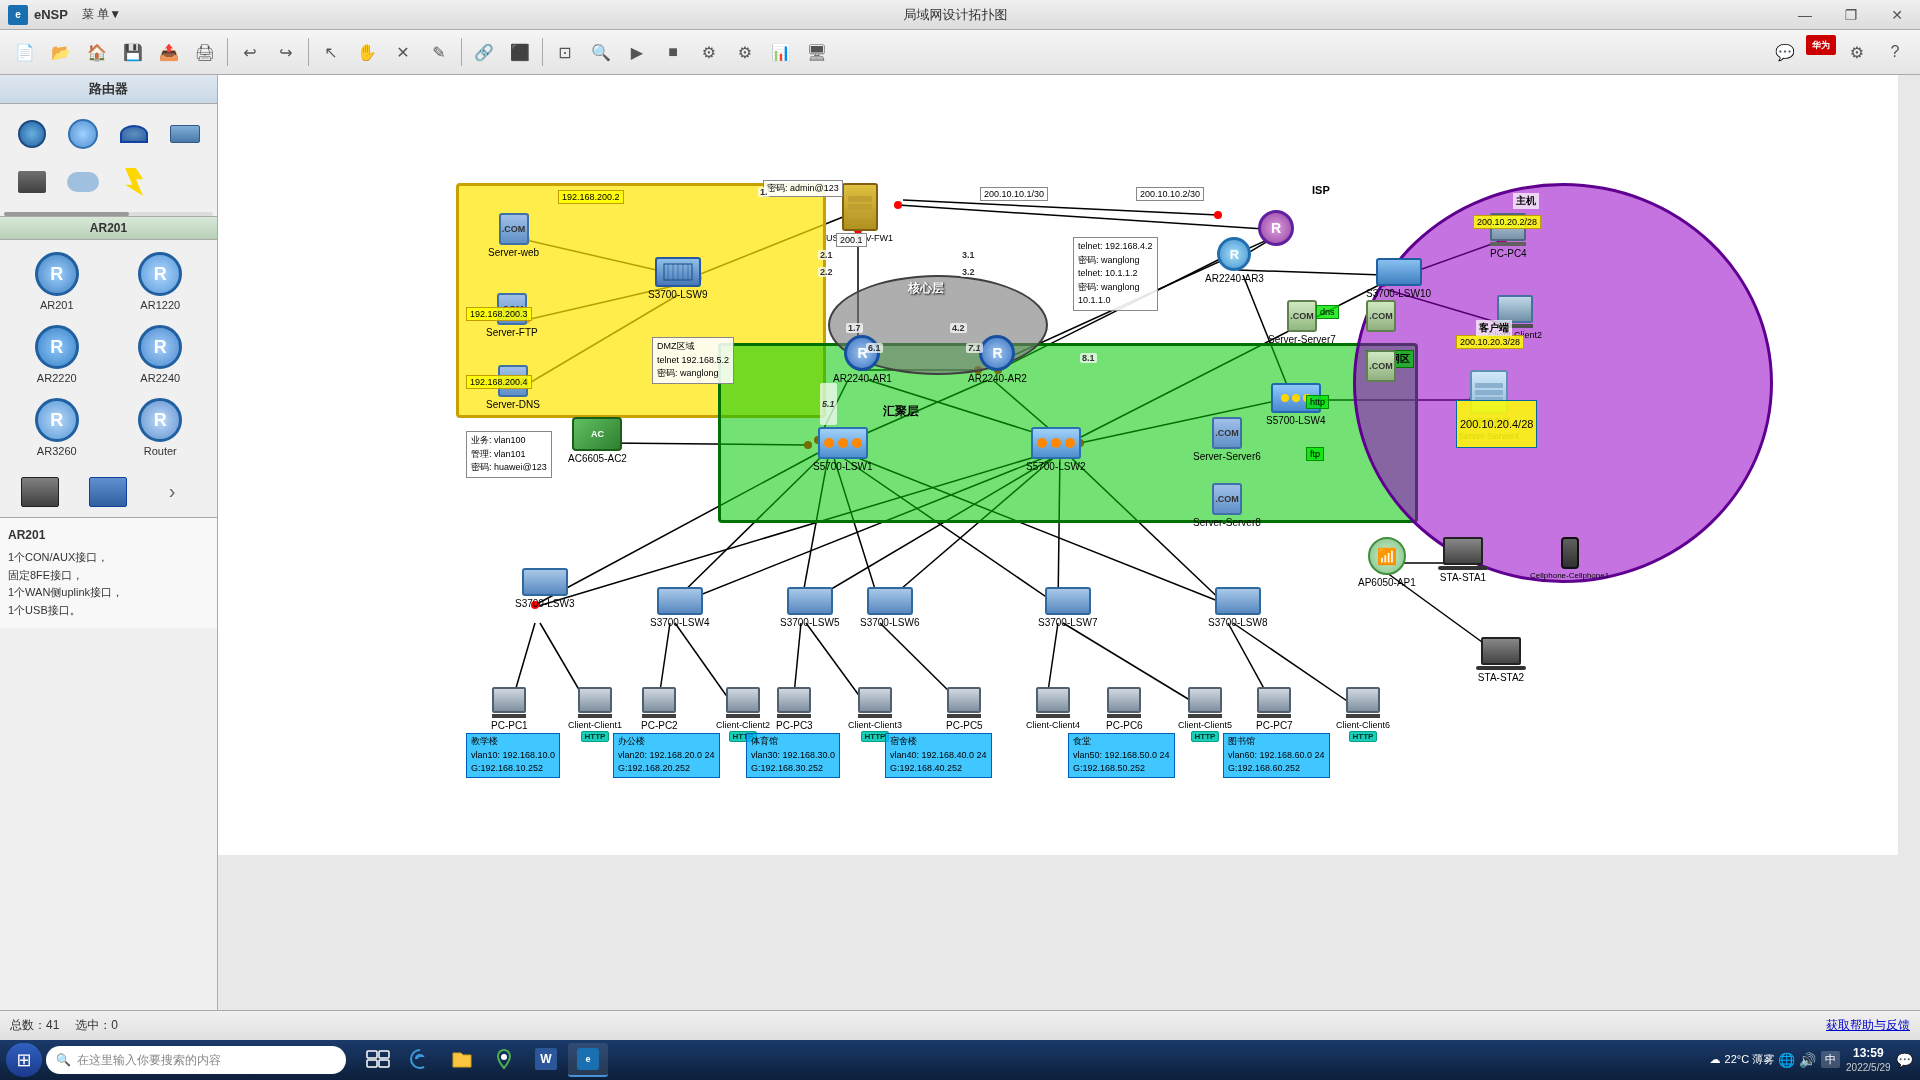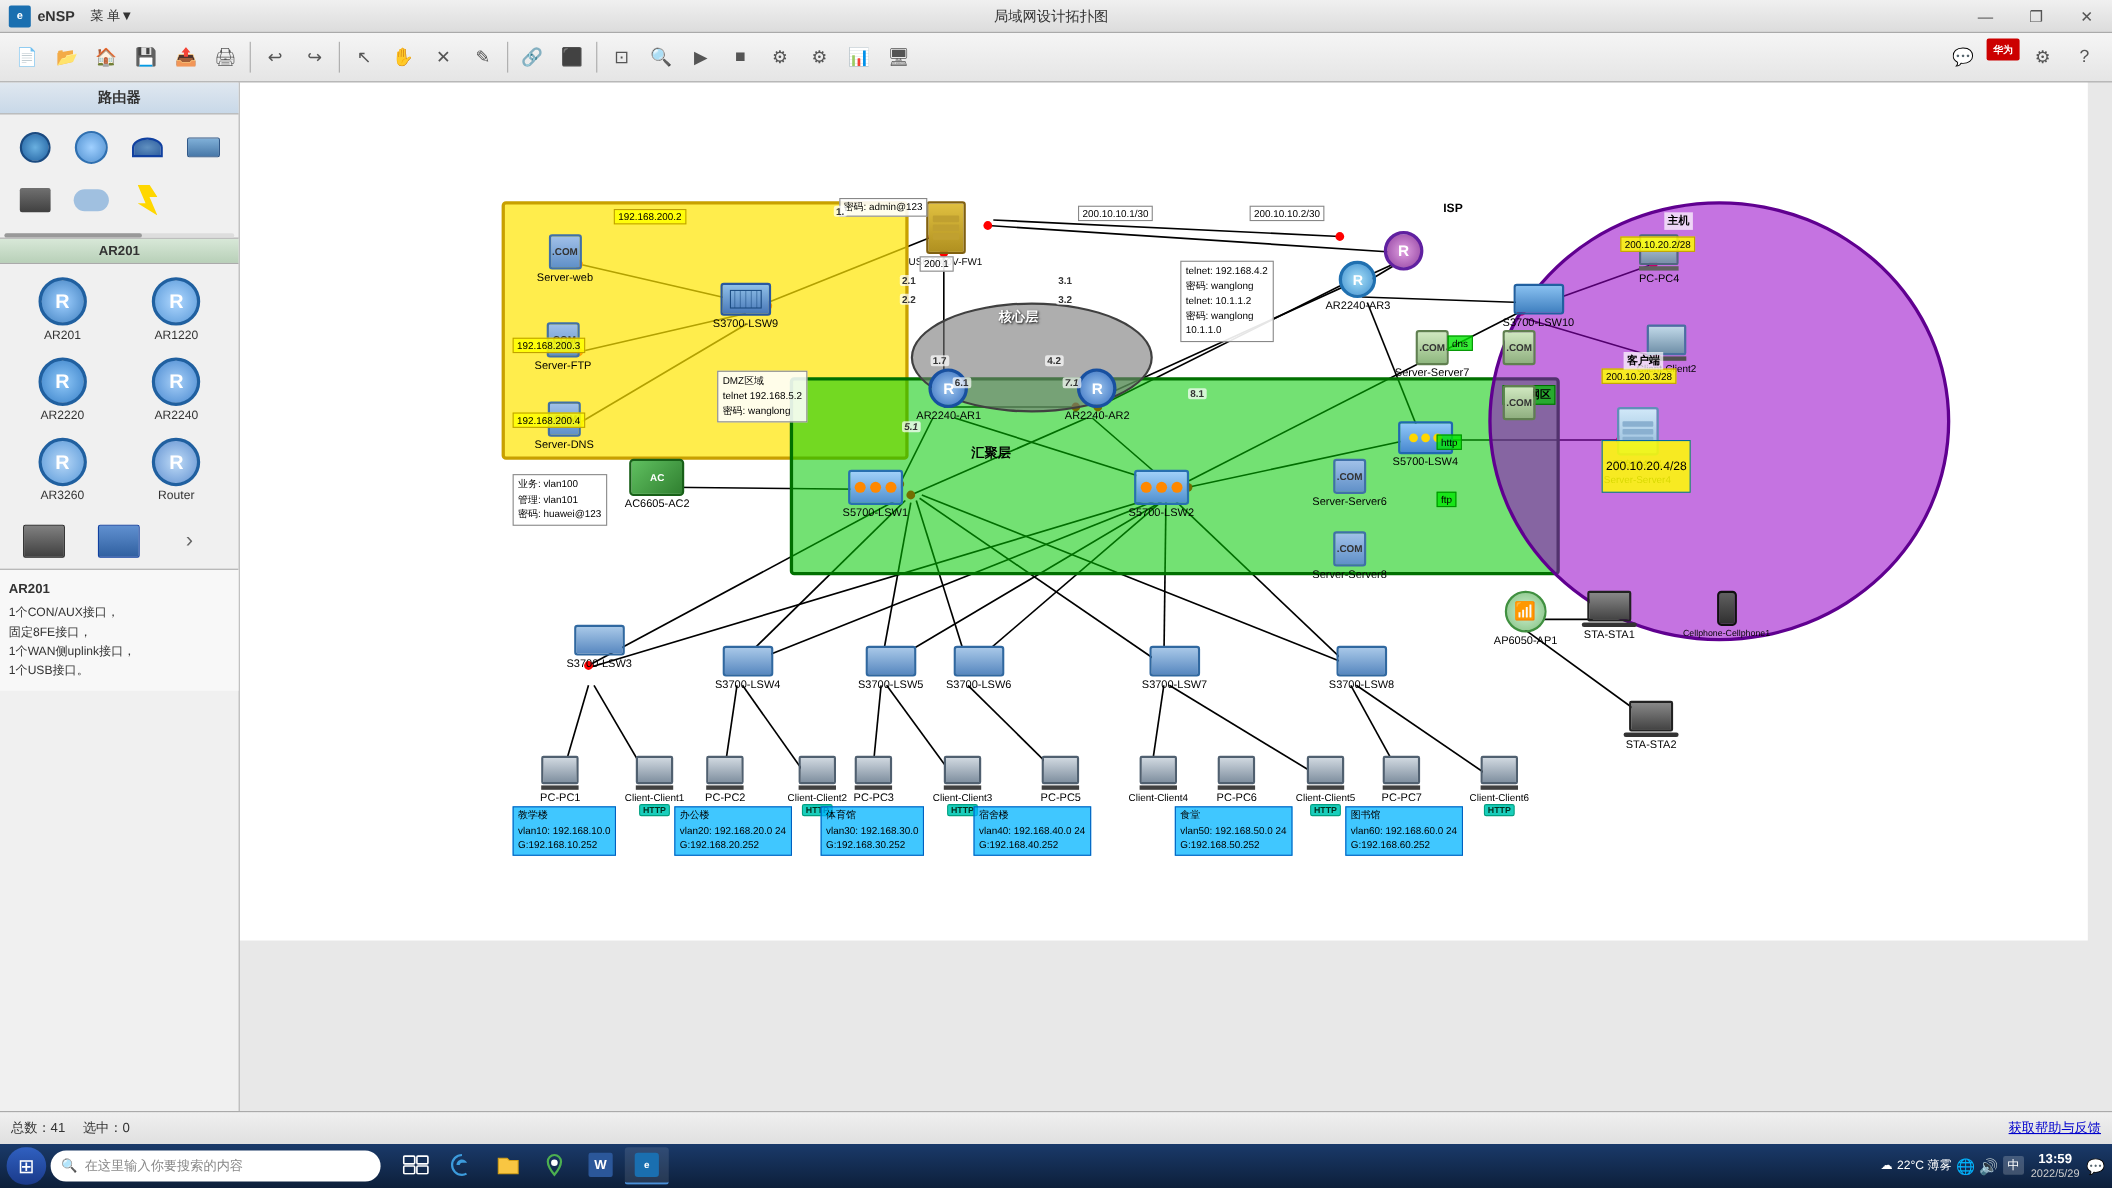--- a/index.html
+++ b/index.html
@@ -480,21 +480,21 @@
         <div class="net-node" style="left:1040px;top:135px;">
           <div class="dev-router" style="width:36px;height:36px;font-size:14px;background:radial-gradient(circle,#e0a0e0,#9040a0);border-color:#6020a0;">R</div>
         </div>
         <div style="position:absolute;left:1090px;top:108px;background:rgba(255,255,255,0.8);font-size:11px;font-weight:bold;padding:1px 4px;border-radius:2px;">ISP</div>
 
         <div class="net-node" style="left:987px;top:162px;">
           <div class="dev-router" style="width:34px;height:34px;font-size:13px;background:radial-gradient(circle,#a8e0f8,#4090d0);border-color:#2070b0;">R</div>
           <div class="node-label">AR2240-AR3</div>
         </div>
 
-        <div class="net-node" style="left:548px;top:352px;justify-content:space-between;">
+        <div class="net-node" style="left:595px;top:352px;justify-content:space-between;">
           <div style="width:50px;height:32px;background:linear-gradient(to bottom,#a0d0f8,#5090d0);border:2px solid #2870b0;border-radius:3px;display:flex;align-items:center;justify-content:center;">
             <div style="width:10px;height:10px;border-radius:50%;background:#ff8800;"></div>
             <div style="width:10px;height:10px;border-radius:50%;background:#ff8800;margin-left:4px;"></div>
             <div style="width:10px;height:10px;border-radius:50%;background:#ff8800;margin-left:4px;"></div>
           </div>
           <div class="node-label">S5700-LSW1</div>
         </div>
 
         <div class="net-node" style="left:808px;top:352px;">
           <div style="width:50px;height:32px;background:linear-gradient(to bottom,#a0d0f8,#5090d0);border:2px solid #2870b0;border-radius:3px;display:flex;align-items:center;justify-content:center;">
@@ -700,21 +700,21 @@
 
         <div style="position:absolute;left:545px;top:105px;background:rgba(255,255,255,0.9);border:1px solid #888;padding:1px 3px;font-size:9px;white-space:nowrap;">密码: admin@123</div>
 
         <div style="position:absolute;left:540px;top:112px;font-size:9px;font-weight:bold;color:#333;background:rgba(255,255,255,0.7);padding:0 2px;border-radius:2px;">1.</div>
         <div style="position:absolute;left:600px;top:175px;font-size:9px;font-weight:bold;color:#333;background:rgba(255,255,255,0.7);padding:0 2px;border-radius:2px;">2.1</div>
         <div style="position:absolute;left:600px;top:192px;font-size:9px;font-weight:bold;color:#333;background:rgba(255,255,255,0.7);padding:0 2px;border-radius:2px;">2.2</div>
         <div style="position:absolute;left:742px;top:175px;font-size:9px;font-weight:bold;color:#333;background:rgba(255,255,255,0.7);padding:0 2px;border-radius:2px;">3.1</div>
         <div style="position:absolute;left:742px;top:192px;font-size:9px;font-weight:bold;color:#333;background:rgba(255,255,255,0.7);padding:0 2px;border-radius:2px;">3.2</div>
         <div style="position:absolute;left:628px;top:248px;font-size:9px;font-weight:bold;color:#333;background:rgba(255,255,255,0.7);padding:0 2px;border-radius:2px;">1.7</div>
         <div style="position:absolute;left:732px;top:248px;font-size:9px;font-weight:bold;color:#333;background:rgba(255,255,255,0.7);padding:0 2px;border-radius:2px;">4.2</div>
-        <div style="position:absolute;left:602px;top:308px;font-size:9px;font-weight:bold;color:#333;background:rgba(255,255,255,0.7);padding:0 2px;border-radius:2px;font-style:italic;">5.1</div>
+        <div style="position:absolute;left:602px;top:308px;font-size:9px;font-weight:bold;color:#333;background:rgba(255,255,255,0.7);padding:16px 2px;border-radius:2px;font-style:italic;">5.1</div>
         <div style="position:absolute;left:648px;top:268px;font-size:9px;font-weight:bold;color:#333;background:rgba(255,255,255,0.7);padding:0 2px;border-radius:2px;">6.1</div>
         <div style="position:absolute;left:748px;top:268px;font-size:9px;font-weight:bold;color:#333;background:rgba(255,255,255,0.7);padding:0 2px;border-radius:2px;font-style:italic;">7.1</div>
         <div style="position:absolute;left:862px;top:278px;font-size:9px;font-weight:bold;color:#333;background:rgba(255,255,255,0.7);padding:0 2px;border-radius:2px;">8.1</div>
 
         <div style="position:absolute;left:618px;top:158px;background:rgba(255,255,255,0.9);border:1px solid #888;padding:1px 3px;font-size:9px;">200.1</div>
         <div style="position:absolute;left:762px;top:112px;background:rgba(255,255,255,0.9);border:1px solid #888;padding:1px 3px;font-size:9px;white-space:nowrap;">200.10.10.1/30</div>
         <div style="position:absolute;left:918px;top:112px;background:rgba(255,255,255,0.9);border:1px solid #888;padding:1px 3px;font-size:9px;white-space:nowrap;">200.10.10.2/30</div>
 
         <div style="position:absolute;left:690px;top:205px;font-size:12px;font-weight:bold;color:#fff;text-shadow:1px 1px 2px #000;">核心层</div>
         <div style="position:absolute;left:665px;top:328px;font-size:12px;font-weight:bold;color:#000;">汇聚层</div>

